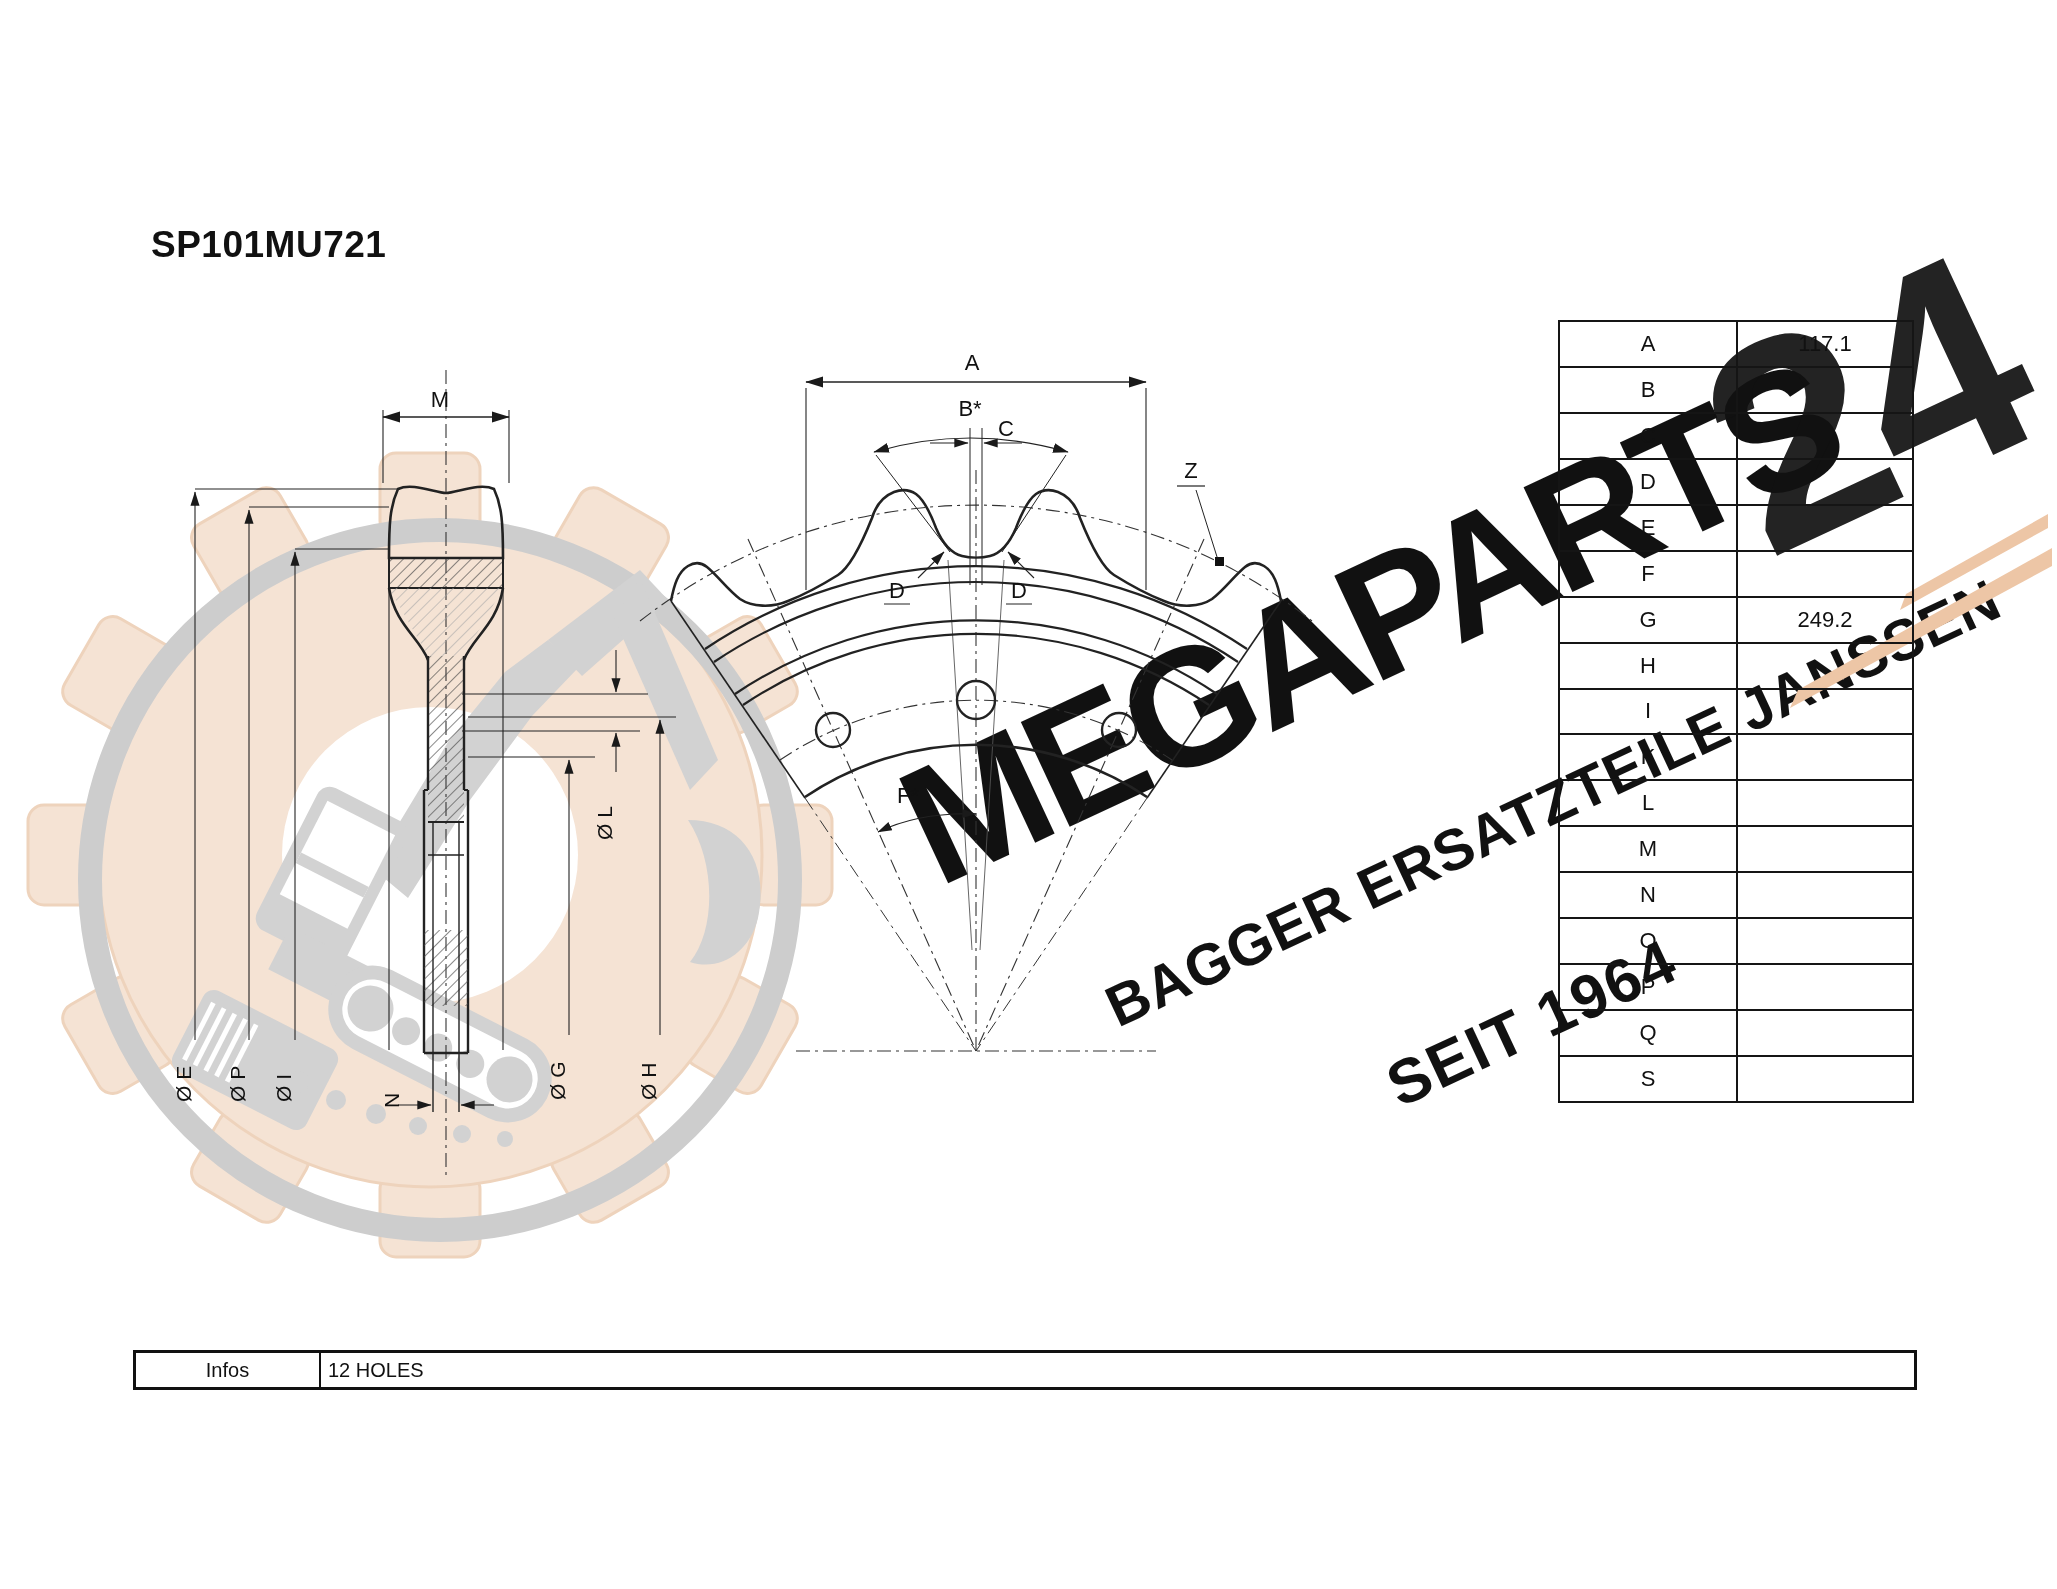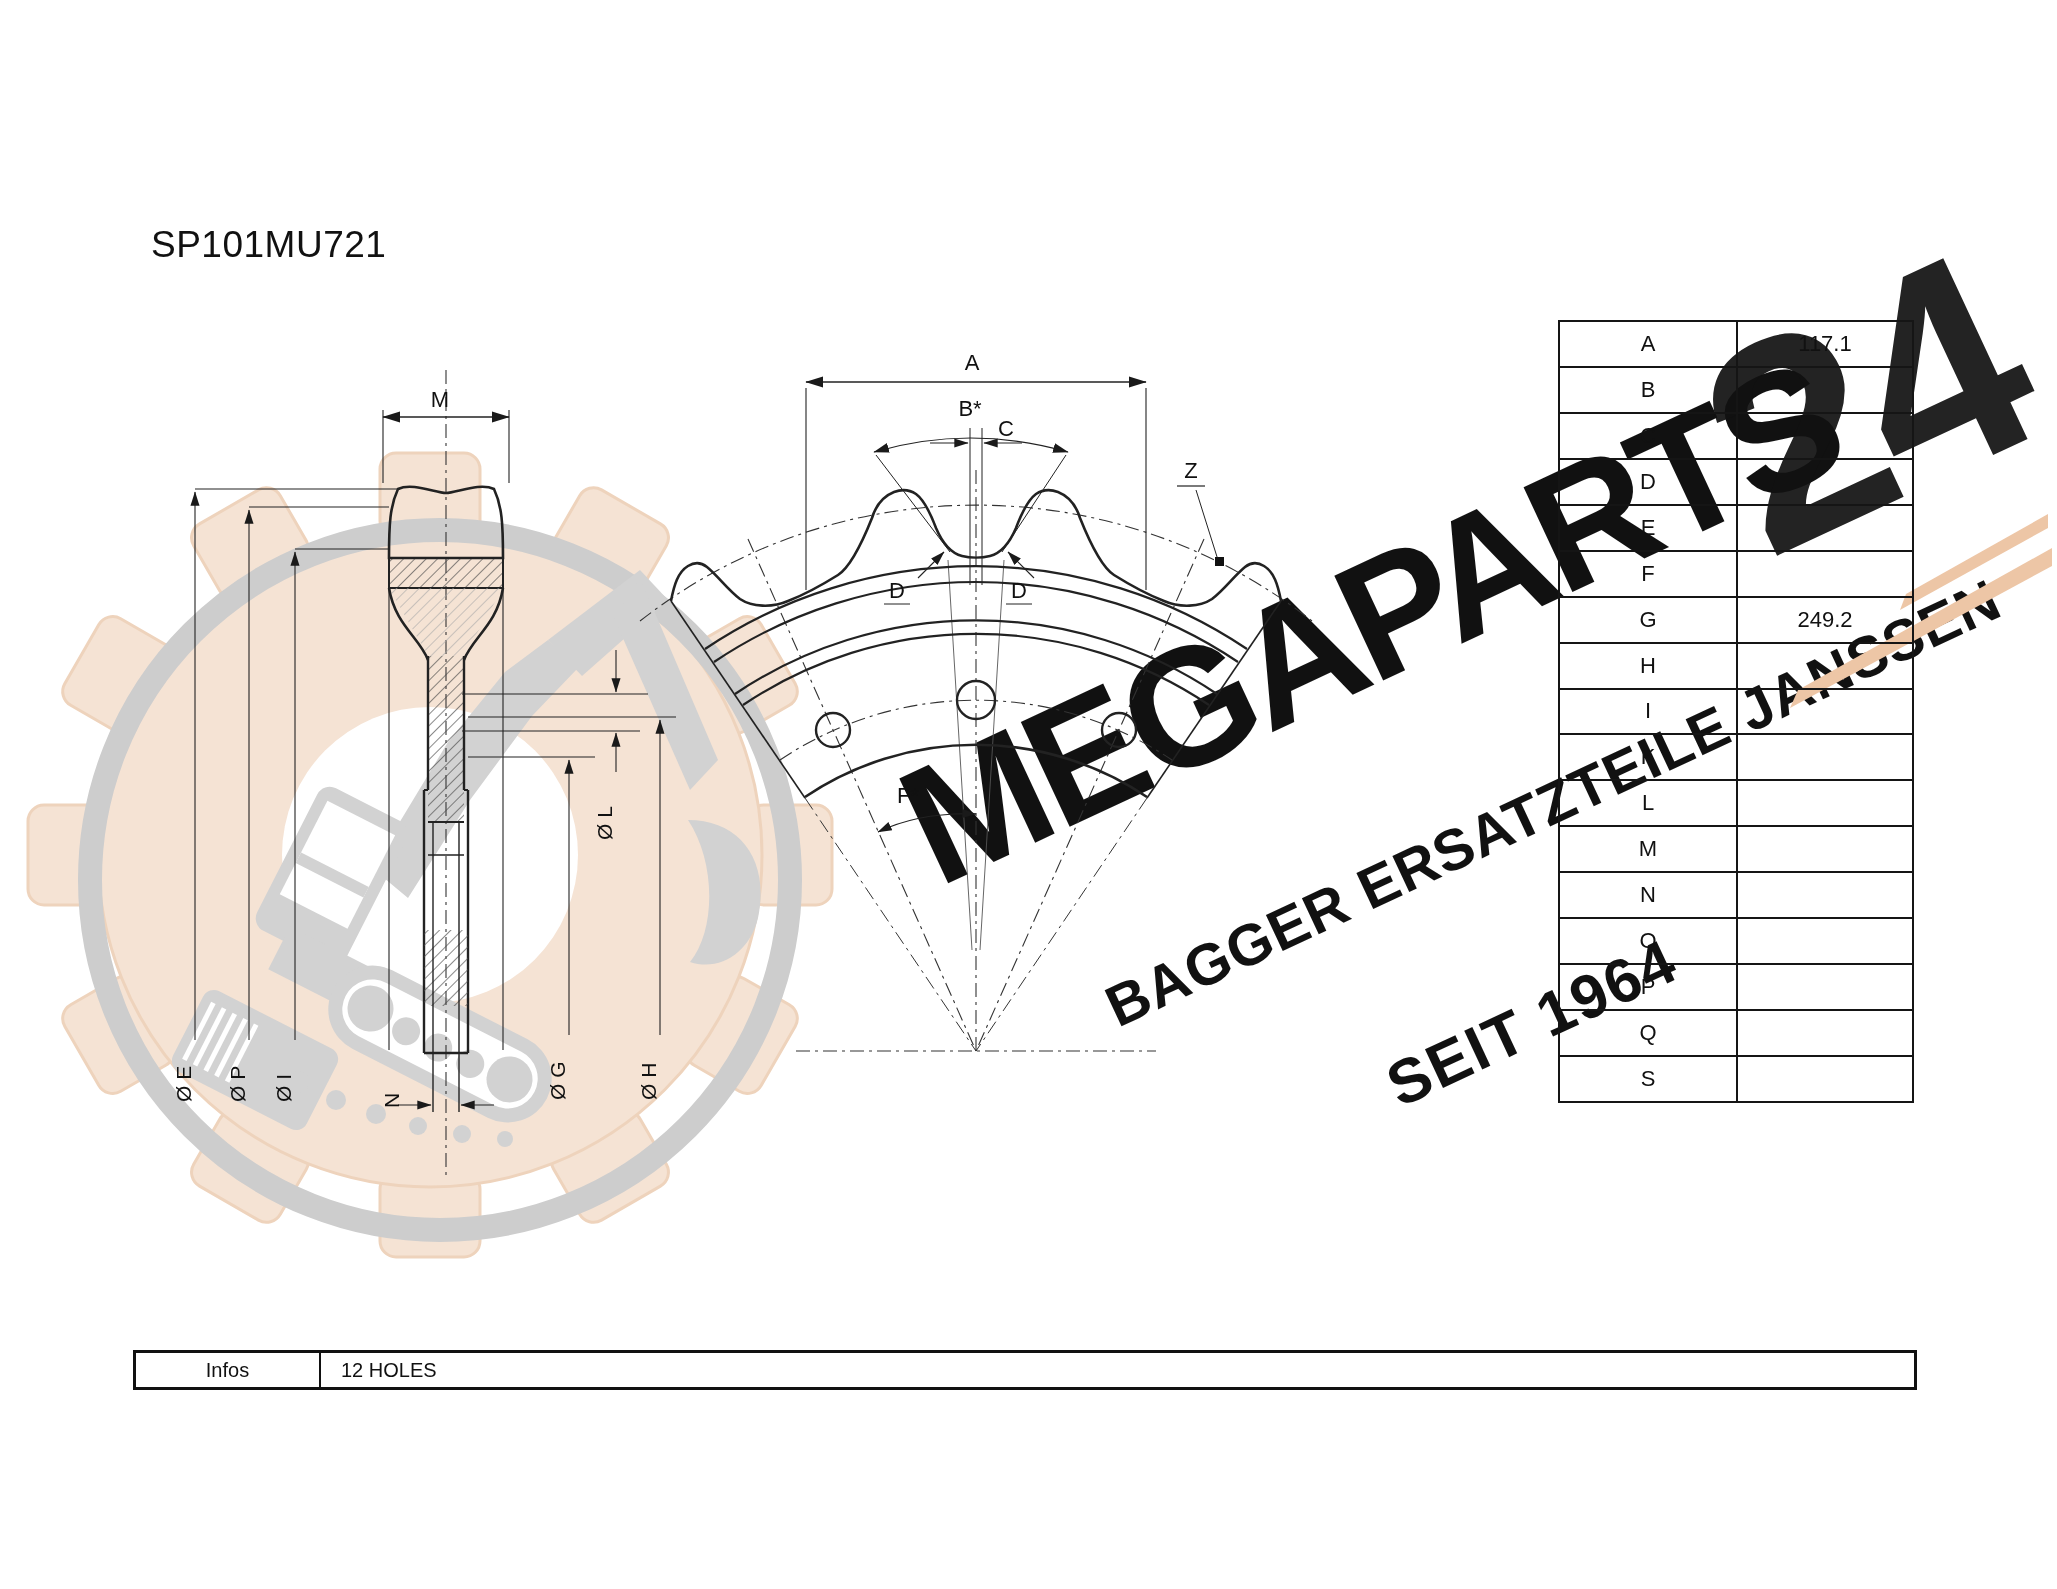--- a/index.html
+++ b/index.html
@@ -1,31 +1,31 @@
 <!DOCTYPE html>
 <html><head>
 <meta charset="utf-8">
 <style>
   html,body{margin:0;padding:0;background:#ffffff;}
   #page{position:relative;width:2057px;height:1589px;background:#fff;overflow:hidden;
         font-family:"Liberation Sans",sans-serif;}
   #scene{position:absolute;left:0;top:0;}
-  .page-title{position:absolute;left:151px;top:224px;font-size:37px;font-weight:normal;
+  .page-title{position:absolute;left:151px;top:224px;font-size:37px;font-weight:bold;
               letter-spacing:.5px;color:#111;}
   table.dim-table{position:absolute;left:1558px;top:320px;width:356px;height:783px;
                   border-collapse:collapse;table-layout:fixed;
                   font-family:"Liberation Sans",sans-serif;font-size:22px;color:#111;}
   table.dim-table td{border:2px solid #151515;text-align:center;padding:0;overflow:hidden;}
   table.dim-table td.c1{width:176px;}
   .info-table{position:absolute;left:133px;top:1350px;width:1784px;height:40px;
               border:3px solid #111;box-sizing:border-box;display:flex;align-items:stretch;
               font-size:20px;color:#111;background:transparent;}
   .info-label{width:183px;border-right:2px solid #111;display:flex;align-items:center;
               justify-content:center;}
-  .info-value{flex:1;display:flex;align-items:center;padding-left:20px;}
+  .info-value{flex:1;display:flex;align-items:center;padding-left:7px;}
   svg text{font-family:"Liberation Sans",sans-serif;fill:#111;}
 </style>
 </head>
 <body>
 
 <div id="page">
 
 <svg id="scene" width="2057" height="1589" viewBox="0 0 2057 1589">
   <defs>
     <pattern id="hatch" patternUnits="userSpaceOnUse" width="8" height="8" patternTransform="rotate(45)">

